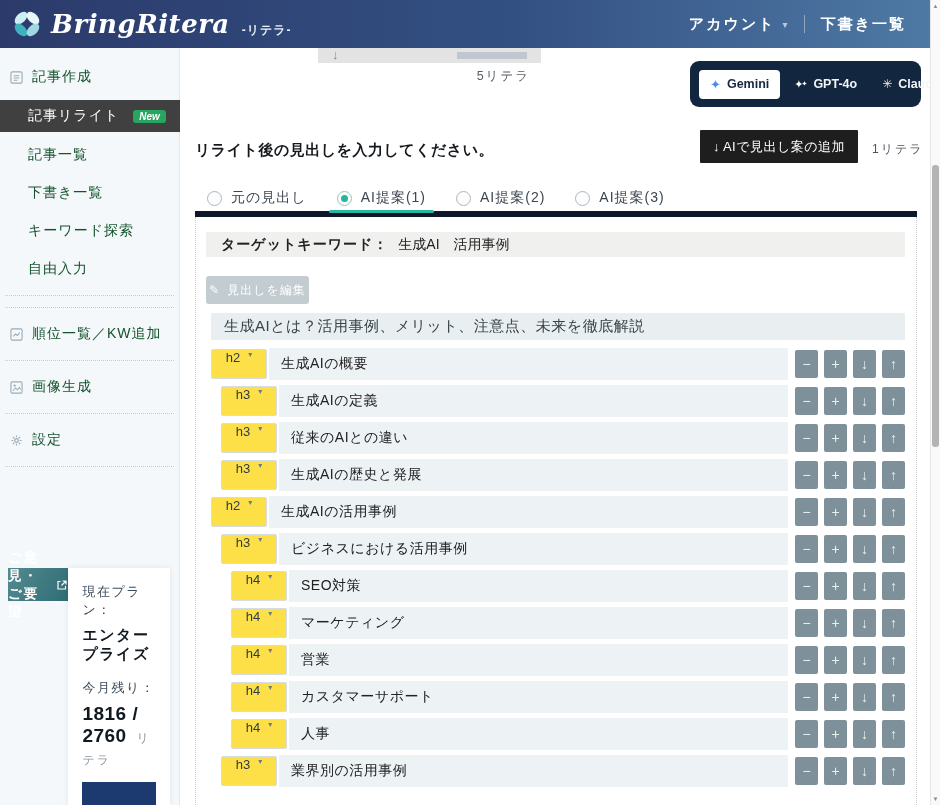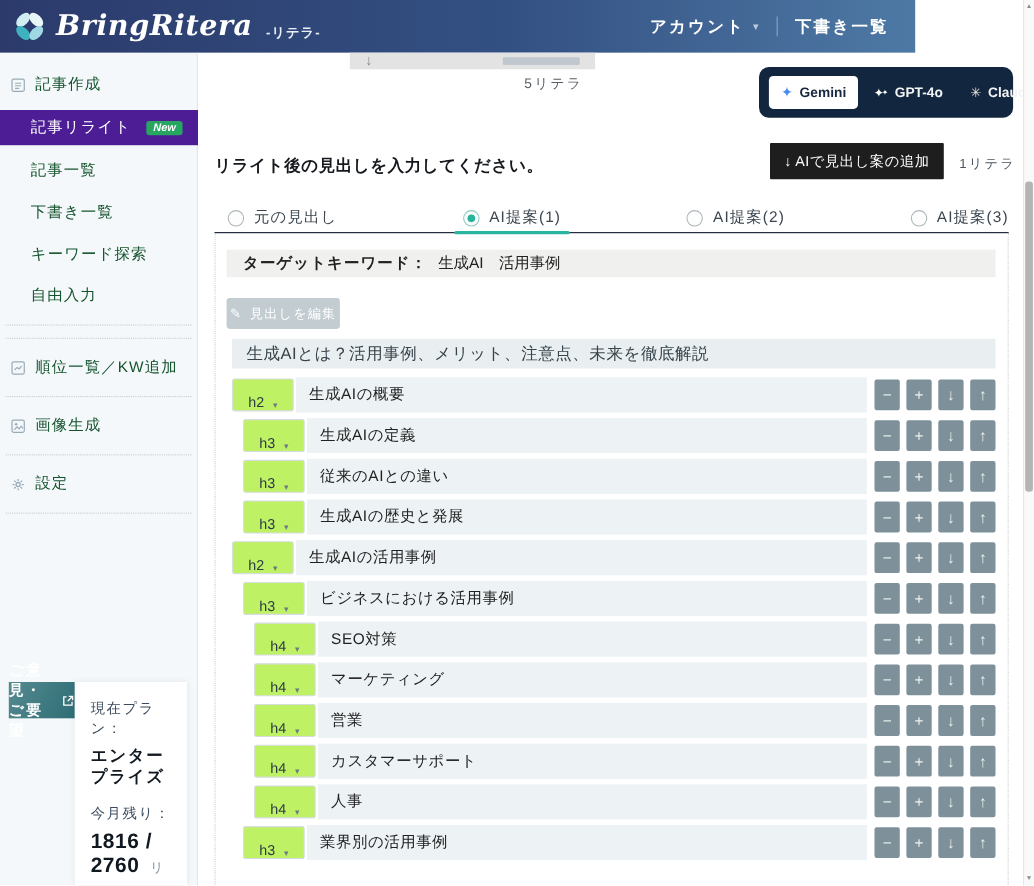--- a/index.html
+++ b/index.html
@@ -5,21 +5,21 @@
   html,body{margin:0;padding:0;}
   body{
     width:940px;height:805px;position:relative;overflow:hidden;background:#fff;
     font-family:"Liberation Sans","DejaVu Sans",sans-serif;
     -webkit-font-smoothing:antialiased;
   }
   .app{position:absolute;inset:0;}
 
   
   .header{
-    position:absolute;left:0;top:0;width:832px;height:48px;box-sizing:border-box;
+    position:absolute;left:0;top:0;width:930px;height:48px;box-sizing:border-box;
     background:linear-gradient(90deg,#2b3a6b 0%,#335082 55%,#4e79a5 100%);
     display:flex;align-items:center;padding:0 24px 0 10px;
   }
   .logo{display:flex;align-items:center;gap:7px;cursor:pointer;}
   .logo-flower{display:flex;}
   .brand{font-family:"DejaVu Serif","Liberation Serif",serif;font-style:italic;font-weight:bold;
     font-size:26px;color:#fff;letter-spacing:.5px;}
   .brand-suffix{color:#e9eef5;font-size:12px;font-weight:bold;letter-spacing:1px;margin-left:5px;margin-top:12px;}
   .header-right{margin-left:auto;display:flex;align-items:center;gap:16px;color:#fff;font-size:15px;font-weight:bold;letter-spacing:2px;}
   .account{display:flex;align-items:center;gap:7px;cursor:pointer;}
@@ -31,30 +31,30 @@
   .scrollbar{position:absolute;right:0;top:0;width:10px;height:805px;background:#f9f9f9;border-left:1px solid #e6e6e6;box-sizing:border-box;}
   .sb-up,.sb-down{position:absolute;left:0;width:9px;text-align:center;font-size:6px;color:#8a8a8a;cursor:pointer;}
   .sb-up{top:3px;} .sb-down{bottom:3px;}
   .sb-thumb{position:absolute;top:165px;left:1px;width:7px;height:282px;background:#b4b4b4;border-radius:3px;cursor:pointer;}
 
   
   .sidebar{position:absolute;left:0;top:48px;width:180px;bottom:0;background:#f4f8fa;border-right:1px solid #e2e7ea;box-sizing:border-box;}
   .side-nav{padding-top:14px;}
   .side-item{display:flex;align-items:center;gap:8px;padding:6px 10px;margin-bottom:8px;font-size:14px;color:#14532d;cursor:pointer;letter-spacing:1px;}
   .side-item.indent{padding-left:28px;}
-  .side-item.selected{background:#4c1d95;color:#fff;width:200px;box-sizing:border-box;padding-top:7px;padding-bottom:7px;}
+  .side-item.selected{background:#404040;color:#fff;width:200px;box-sizing:border-box;padding-top:7px;padding-bottom:7px;}
   .side-icon{display:flex;width:14px;}
   .badge-new{background:#27a561;color:#fff;font-size:10px;font-style:italic;font-weight:bold;padding:1px 6px;border-radius:3px;margin-left:6px;letter-spacing:0;}
   .divider{border-top:1px dotted #c3ccd3;margin:11px 5px;}
 
   .sidebar-bottom{position:absolute;left:8px;right:9px;bottom:0;display:flex;flex-direction:row;}
   .feedback-btn{height:33px;background:linear-gradient(120deg,#558a90,#2e6d75);color:#fff;font-size:13.5px;font-weight:bold;
     display:flex;align-items:center;justify-content:center;gap:9px;letter-spacing:2px;cursor:pointer;}
   .ext-icon{display:flex;}
-  .plan-card{background:#fff;box-shadow:0 0 6px rgba(0,0,0,.08);padding:15px 14px 12px;height:185px;box-sizing:border-box;}
+  .plan-card{background:#fff;box-shadow:0 0 6px rgba(0,0,0,.08);padding:15px 14px 12px;height:237px;box-sizing:border-box;}
   .plan-label{font-size:13px;color:#3c4c5c;letter-spacing:1.5px;}
   .plan-name{font-size:15px;font-weight:bold;color:#101820;margin:7px 0 15px;letter-spacing:1.5px;}
   .plan-remaining{font-size:19px;font-weight:bold;color:#101820;margin-top:6px;letter-spacing:.5px;}
   .plan-remaining .unit{font-size:12px;color:#8a949c;font-weight:normal;margin-left:4px;letter-spacing:2px;}
   .plan-change-btn{margin-top:13px;height:34px;background:#1d3a70;color:#fff;font-size:14px;font-weight:bold;
     display:flex;align-items:center;justify-content:center;gap:7px;letter-spacing:2px;cursor:pointer;}
 
   
   .main{position:absolute;left:180px;top:48px;right:10px;bottom:0;overflow:hidden;background:#fff;}
   .ghost-btn{position:absolute;left:138px;top:-16px;width:223px;height:31px;background:#e3e3e3;
@@ -72,41 +72,41 @@
   .gemini-icon{color:#4a8df0;font-size:13px;}
   .gpt-icon{color:#fff;}
   .claude-icon{color:#ece5da;font-size:12px;}
   .sp-main{font-size:11px;} .sp-sub{font-size:7px;vertical-align:top;margin-left:-2px;}
 
   .instruction{position:absolute;top:93px;left:15px;font-size:15px;font-weight:bold;color:#15191d;letter-spacing:.5px;}
   .add-btn{position:absolute;top:82px;left:520px;width:158px;height:33px;background:#1e1e1e;color:#fff;font-size:13px;
     display:flex;align-items:center;justify-content:center;gap:3px;cursor:pointer;border-radius:1px;letter-spacing:.5px;}
 
   .panel{position:absolute;top:137px;left:15px;width:722px;}
-  .tabs-row{display:flex;align-items:center;gap:30px;padding-left:12px;height:26px;border-bottom:1px solid #0f172a;justify-content:space-between;}
+  .tabs-row{display:flex;align-items:center;gap:30px;padding-left:12px;height:26px;border-bottom:6px solid #0f172a;}
   .tab{display:flex;align-items:center;gap:9px;font-size:14px;color:#3c4650;position:relative;height:100%;cursor:pointer;letter-spacing:1px;}
   .radio{width:15px;height:15px;border-radius:50%;border:1px solid #aeb6ba;background:#fdfdfd;box-sizing:border-box;
     display:flex;align-items:center;justify-content:center;flex:0 0 15px;}
   .tab.selected .radio{border-color:#8fc9bd;}
   .radio-dot{width:7px;height:7px;border-radius:50%;background:#29b39c;}
   .tab.selected::after{content:"";position:absolute;left:-8px;right:-8px;bottom:-2px;height:3px;background:#2ab5a0;border-radius:2px;}
 
   .panel-body{border-left:1px dotted #c8cdd1;border-right:1px dotted #c8cdd1;padding:15px 11px 40px 10px;min-height:640px;box-sizing:border-box;}
   .keyword-bar{background:#f0f0ef;height:25px;display:flex;align-items:center;padding:0 15px;font-size:14px;color:#222;}
   .keyword-label{font-weight:bold;letter-spacing:1px;margin-right:10px;}
   .edit-btn{margin-top:19px;width:103px;height:28px;background:#c2ccd1;color:#fff;font-size:12px;
     display:flex;align-items:center;justify-content:center;gap:7px;border-radius:3px;cursor:pointer;letter-spacing:1px;}
   .title-bar{margin-top:9px;margin-left:5px;background:#e9eef0;height:27px;display:flex;align-items:center;padding:0 13px;font-size:15px;color:#37444c;letter-spacing:.5px;}
 
   .rows{margin-top:8px;margin-left:5px;}
   .hrow{display:flex;align-items:center;height:32px;margin-bottom:5px;}
   .hrow.lv-h3{margin-left:10px;}
   .hrow.lv-h4{margin-left:20px;}
-  .level-select{flex:0 0 56px;height:30px;background:#bef264;border:1px solid #d6dce0;border-radius:2px;box-sizing:border-box;
-    display:flex;align-items:flex-end;justify-content:center;gap:8px;font-size:13px;color:#2f3b44;cursor:pointer;}
+  .level-select{flex:0 0 56px;height:30px;background:#fde047;border:1px solid #d6dce0;border-radius:2px;box-sizing:border-box;
+    display:flex;align-items:flex-start;justify-content:center;gap:8px;font-size:13px;color:#2f3b44;cursor:pointer;}
   .level-caret{font-size:8px;color:#6d7a84;}
   .heading-input{flex:1;min-width:0;height:32px;margin-left:2px;background:#edf2f4;border:none;outline:none;
     padding:0 12px;font-size:14px;color:#222;font-family:inherit;box-sizing:border-box;letter-spacing:.5px;}
   .row-actions{display:flex;gap:6px;margin-left:7px;flex:0 0 auto;}
   .act-btn{width:23px;height:28px;background:#7e909a;color:#e9f1ee;font-size:14px;border:none;border-radius:2px;
     display:flex;align-items:center;justify-content:center;cursor:pointer;font-family:inherit;padding:0;}
 </style>
 </head>
 <body>
 

